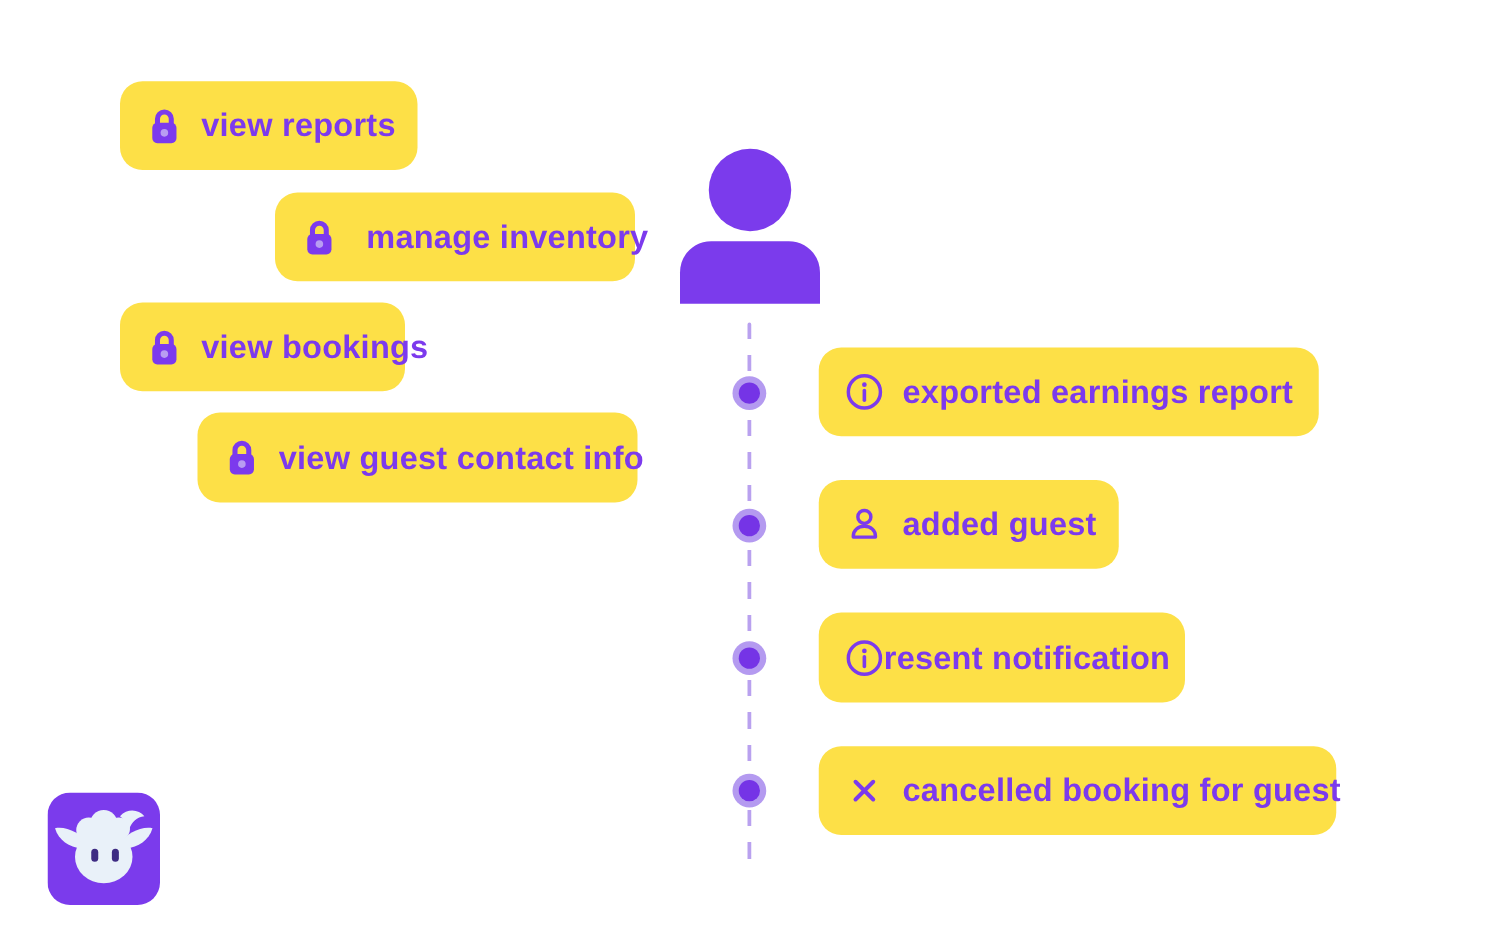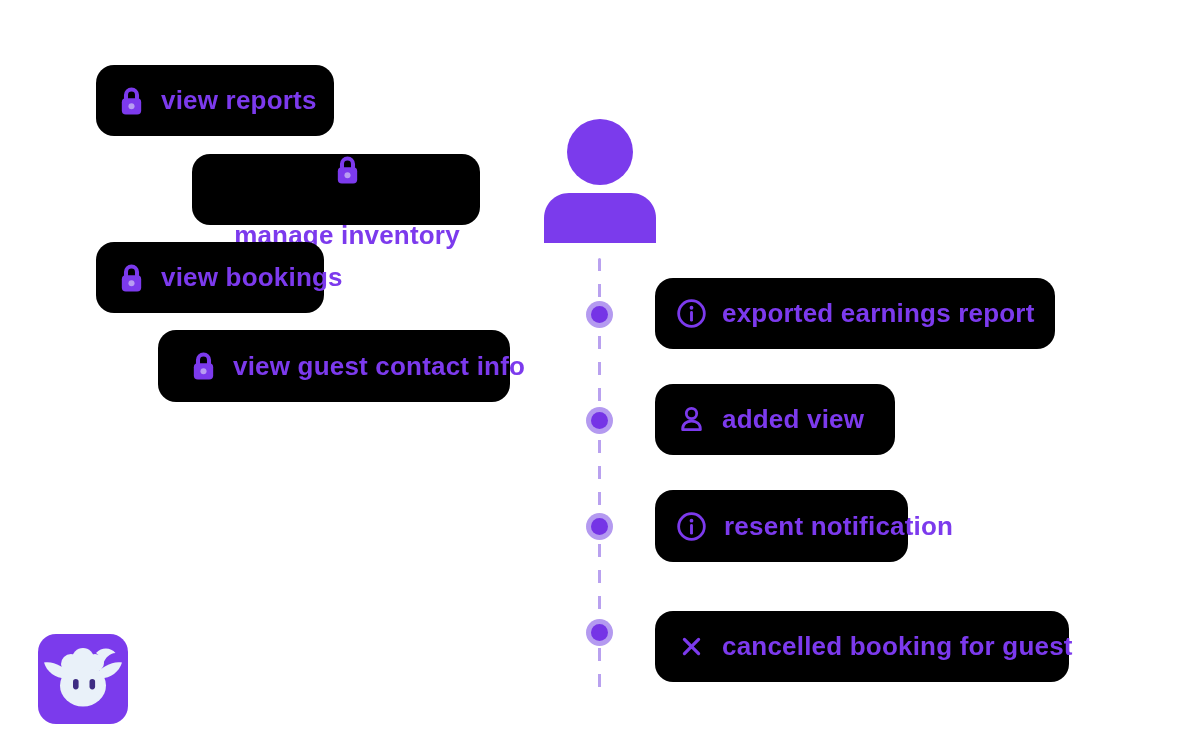--- a/index.html
+++ b/index.html
@@ -9,46 +9,46 @@
     width: 1200px;
     height: 755px;
     background: #ffffff;
     overflow: hidden;
     font-family: "Liberation Sans", sans-serif;
   }
   .pill {
     position: absolute;
     display: flex;
     align-items: center;
-    background: #000000;
+    background: #fde047;
     border-radius: 18px;
     color: #7c3aed;
   }
   .pill .label {
     font-size: 26px;
     font-weight: 700;
     letter-spacing: 0.2px;
     white-space: nowrap;
   }
   .pill .icon-wrap {
     display: flex;
     align-items: center;
     justify-content: center;
     flex: 0 0 auto;
   }
   
   #perm-0 { left: 96px;  top: 65px;  width: 238px; height: 71px; padding-left: 22px; gap: 16px; }
-  #perm-1 { left: 192px; top: 154px; width: 288px; height: 71px; padding-left: 22px; gap: 34px; flex-direction: column; }
+  #perm-1 { left: 220px; top: 154px; width: 288px; height: 71px; padding-left: 22px; gap: 24px; }
   #perm-2 { left: 96px;  top: 242px; width: 228px; height: 71px; padding-left: 22px; gap: 16px; }
-  #perm-3 { left: 158px; top: 330px; width: 352px; height: 72px; padding-left: 32px; gap: 16px; }
+  #perm-3 { left: 158px; top: 330px; width: 352px; height: 72px; padding-left: 22px; gap: 16px; }
   
   #act-0 { left: 655px; top: 278px; width: 400px; height: 71px; padding-left: 21px; gap: 15px; }
   #act-1 { left: 655px; top: 384px; width: 240px; height: 71px; padding-left: 21px; gap: 15px; }
-  #act-2 { left: 655px; top: 490px; width: 253px; height: 72px; padding-left: 21px; gap: 17px; }
-  #act-3 { left: 655px; top: 597px; width: 414px; height: 71px; padding-left: 21px; gap: 15px; margin-top: 14px; }
+  #act-2 { left: 655px; top: 490px; width: 293px; height: 72px; padding-left: 21px; gap: 0; }
+  #act-3 { left: 655px; top: 597px; width: 414px; height: 71px; padding-left: 21px; gap: 15px; }
 
   
   .person { position: absolute; left: 540px; top: 118px; width: 120px; height: 126px; }
 
   
   .timeline-line {
     position: absolute;
     left: 598px;
     top: 258px;
     width: 3px;
@@ -163,21 +163,21 @@
     <span class="label">exported earnings report</span>
   </div>
 
   <div class="pill" id="act-1">
     <span class="icon-wrap">
       <svg width="31" height="31" viewBox="0 0 28 28" aria-hidden="true">
         <circle cx="14" cy="8.6" r="4.7" fill="none" stroke="#7c3aed" stroke-width="2.5"></circle>
         <path d="M6 23.2 v-0.6 c0 -4.5 3.5 -7.2 8 -7.2 s8 2.7 8 7.2 v0.6 z" fill="none" stroke="#7c3aed" stroke-width="2.5" stroke-linejoin="round"></path>
       </svg>
     </span>
-    <span class="label">added view</span>
+    <span class="label">added guest</span>
   </div>
 
   <div class="pill" id="act-2">
     <span class="icon-wrap">
       <svg width="31" height="31" viewBox="0 0 28 28" aria-hidden="true">
         <circle cx="14" cy="14" r="11.6" fill="none" stroke="#7c3aed" stroke-width="2.5"></circle>
         <circle cx="14" cy="8.8" r="1.7" fill="#7c3aed"></circle>
         <line x1="14" y1="13" x2="14" y2="20" stroke="#7c3aed" stroke-width="2.6" stroke-linecap="round"></line>
       </svg>
     </span>

